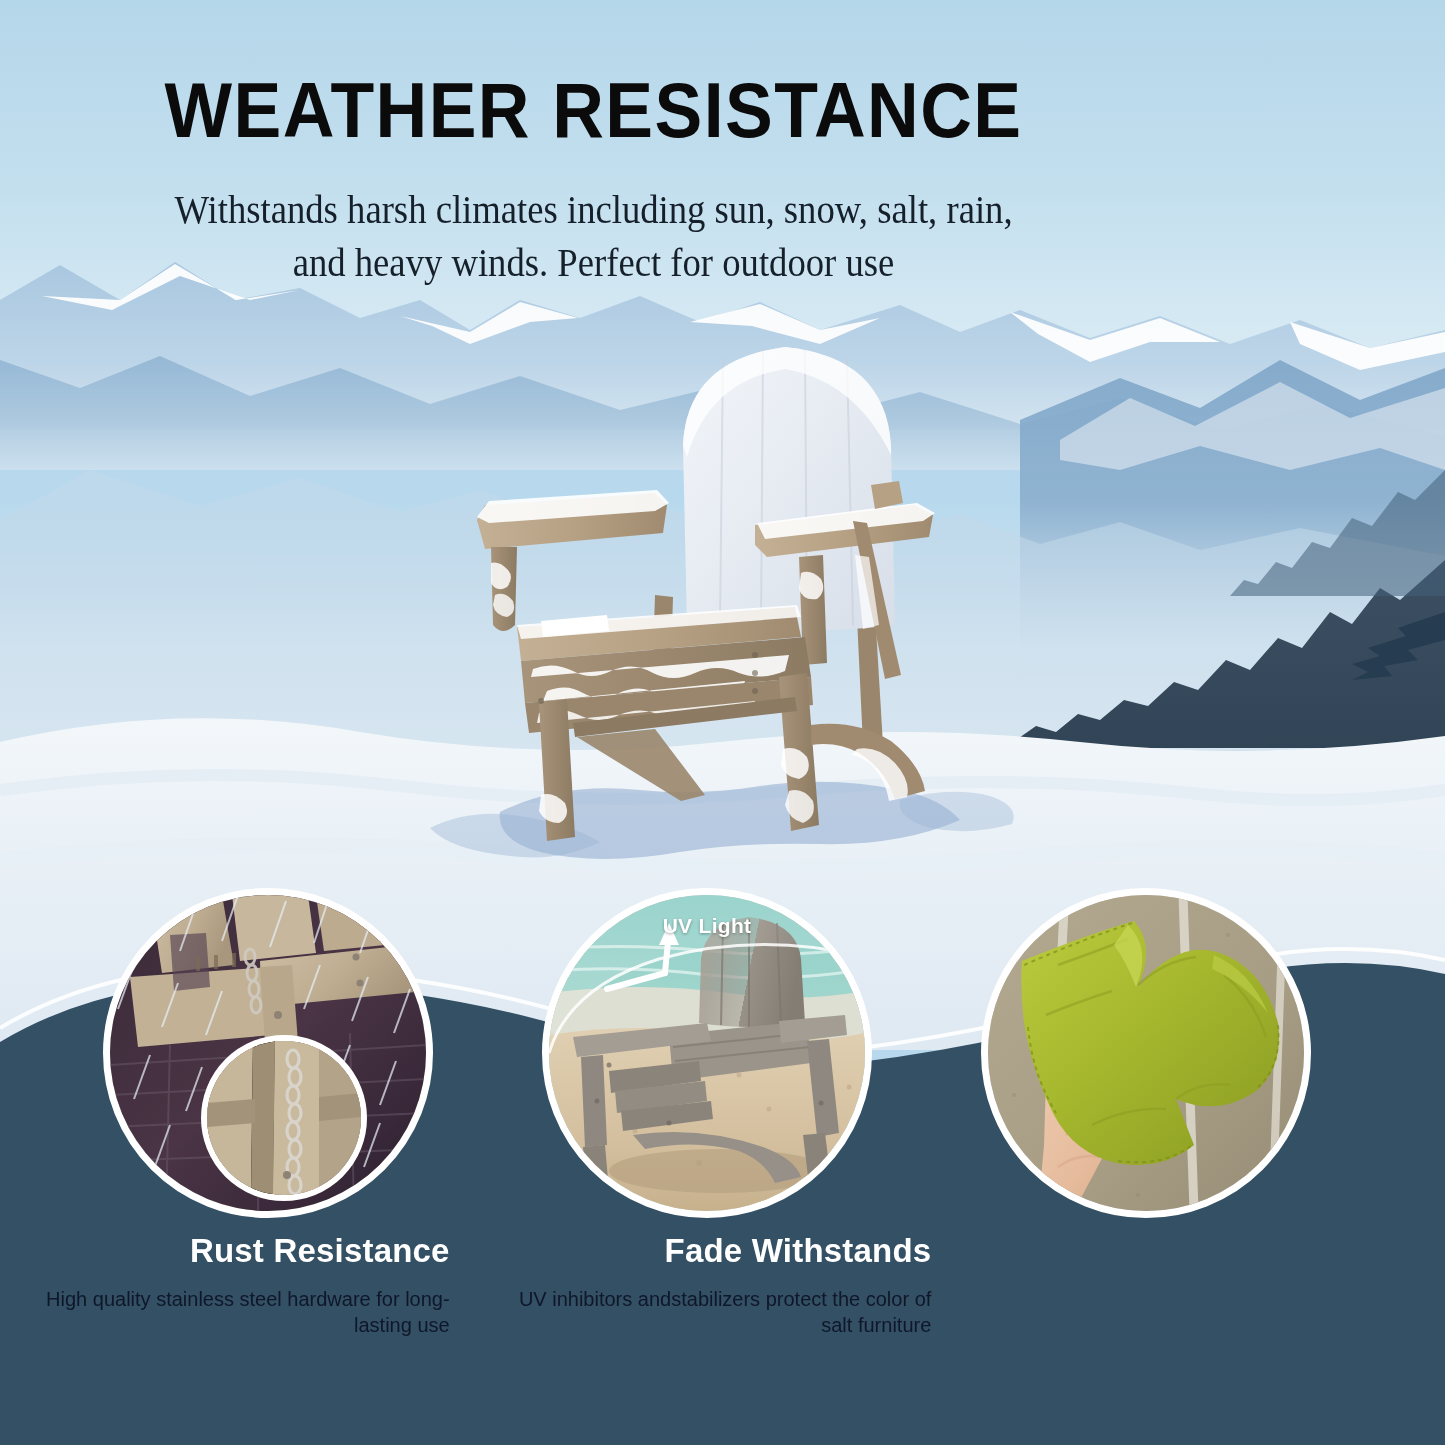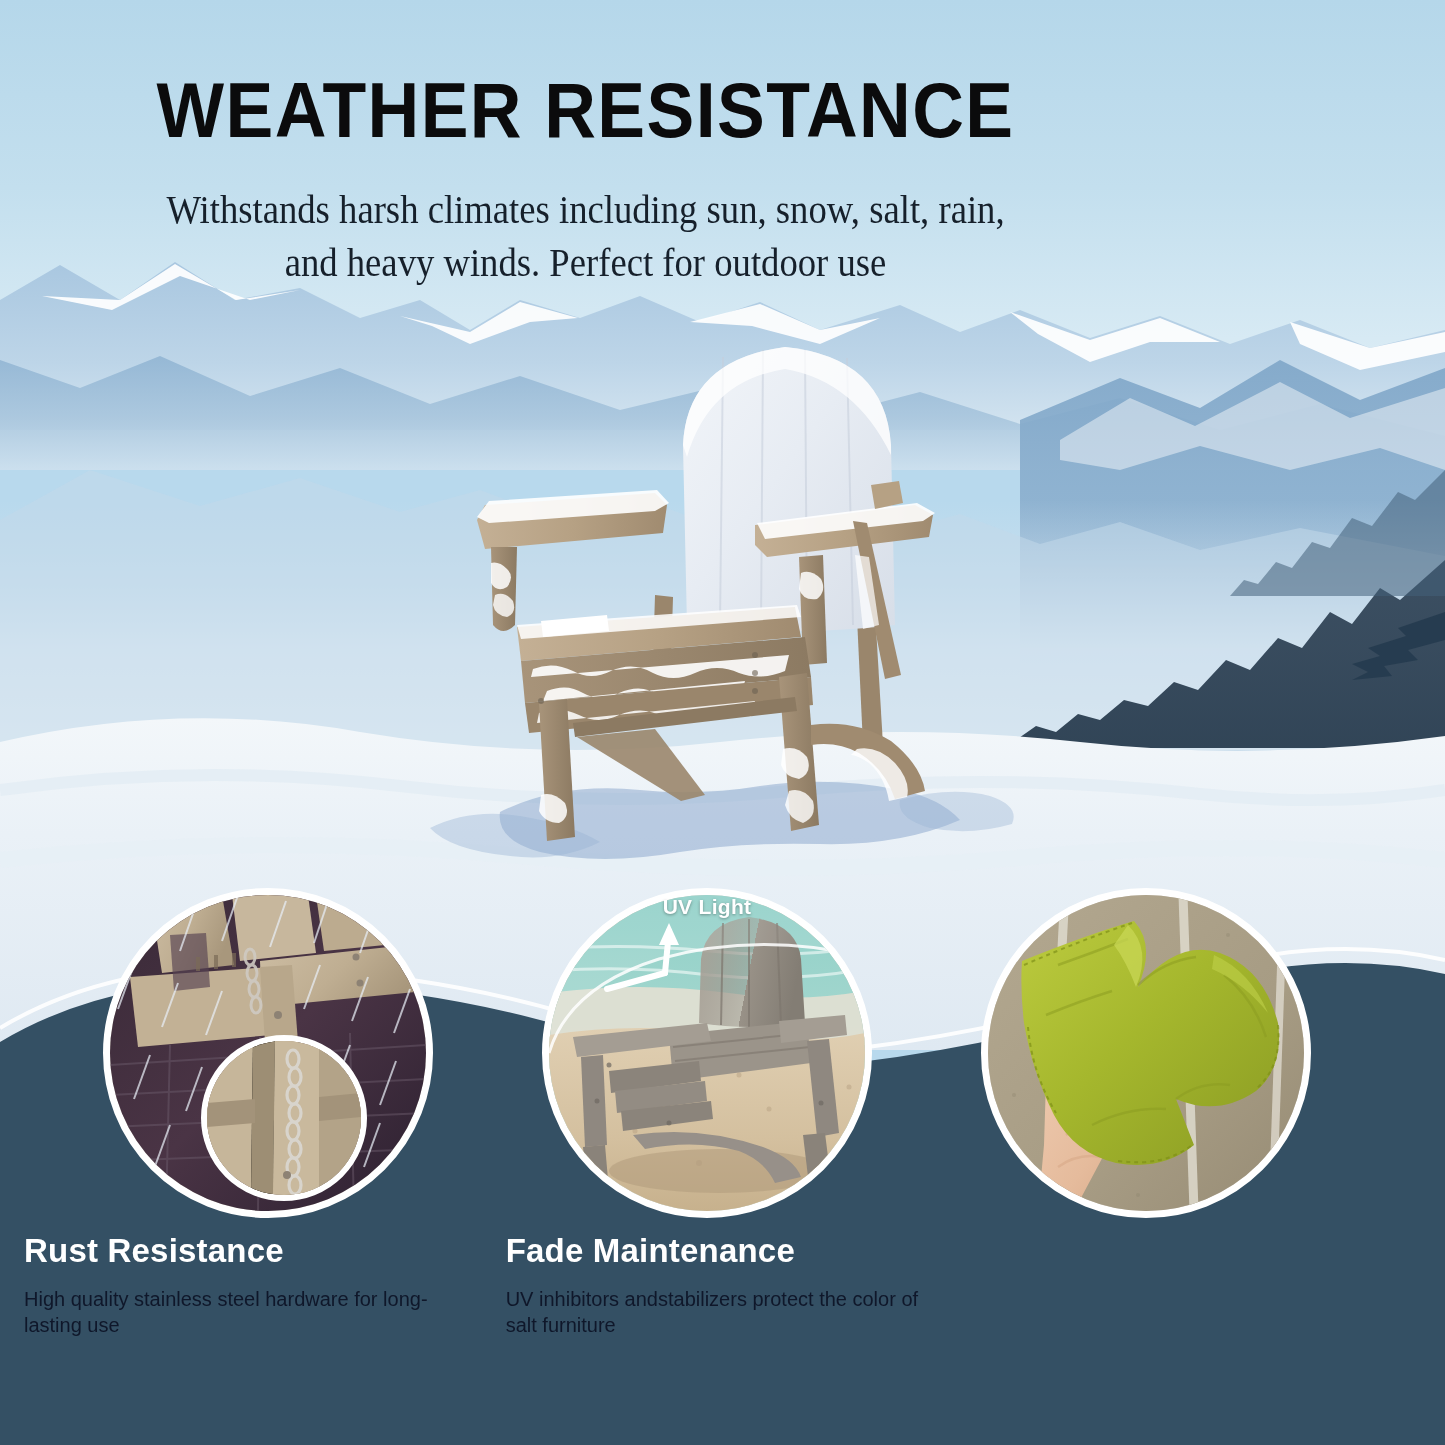--- a/index.html
+++ b/index.html
@@ -17,21 +17,21 @@
   }
 
   
   .sky {
     position:absolute; left:0; top:0; width:1445px; height:470px;
     background:linear-gradient(to bottom,#b5d7ea 0%,#c3dfee 40%,#d7eaf4 72%,#e9f3f9 100%);
   }
 
   
   .header {
-    position:absolute; left:8px; top:0; width:1155px; z-index:40;
+    position:absolute; left:16px; top:0; width:1155px; z-index:40;
     text-align:center;
   }
   .title {
     margin-top:72px;
     font-family:"Liberation Sans", sans-serif;
     font-weight:700;
     font-size:77px;
     letter-spacing:1.5px;
     line-height:1;
     color:#0b0b0c;
@@ -72,39 +72,39 @@
     position:absolute; z-index:31;
     left:201px; top:1035px; width:166px; height:166px;
     border-radius:50%;
     border:6px solid #ffffff;
     overflow:hidden;
   }
   .circ-inset .inner { position:absolute; left:0; top:0; width:100%; height:100%; }
 
   .uv-label {
     position:absolute; z-index:33;
-    left:542px; top:895px; width:330px;
+    left:542px; top:914px; width:330px;
     text-align:center;
     pointer-events:none;
   }
   .uv-label span {
     font-family:"Liberation Sans", sans-serif;
     font-weight:700;
     font-size:21px;
     color:#ffffff;
     text-shadow:0 1px 3px rgba(0,0,0,.35);
     letter-spacing:.3px;
   }
 
   
   .cols {
     position:absolute; left:0; top:1232px; width:1445px; z-index:35;
     display:flex;
   }
-  .col { width:481.66px; text-align:left; padding:0 24px; }
+  .col { width:481.66px; text-align:right; padding:0 32px; }
   .col h3 {
     font-family:"Liberation Sans", sans-serif;
     font-weight:700;
     font-size:33px;
     color:#ffffff;
     letter-spacing:.2px;
     margin-bottom:16px;
   }
   .col p {
     font-family:Liberation Sans, sans-serif;
@@ -568,20 +568,20 @@
       <div>and heavy winds. Perfect for outdoor use</div>
     </div>
   </div>
 
   <div class="cols">
     <div class="col">
       <h3>Rust Resistance</h3>
       <p>High quality stainless steel hardware for long-lasting use</p>
     </div>
     <div class="col">
-      <h3>Fade Maintenance</h3>
+      <h3>Fade Withstands</h3>
       <p>UV inhibitors andstabilizers protect the color of salt furniture</p>
     </div>
     <div class="col">
     </div>
   </div>
 
 </div>
 
 </body></html>

